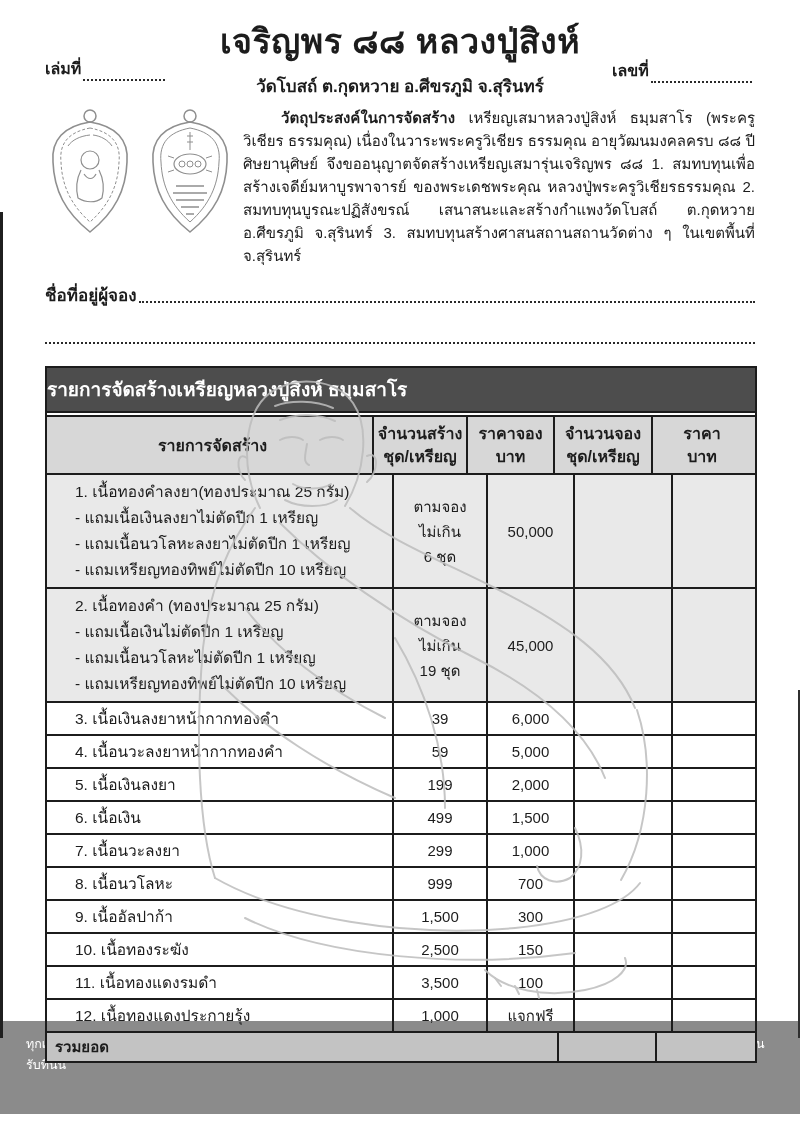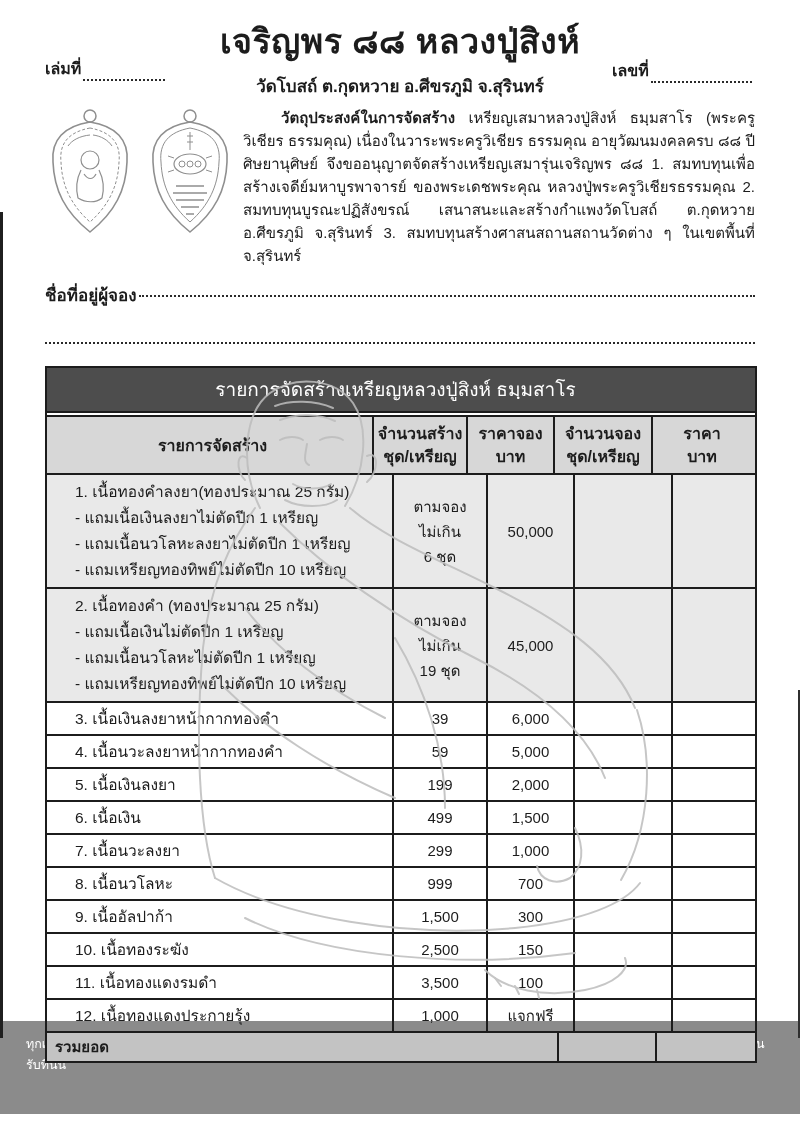--- a/index.html
+++ b/index.html
@@ -24,27 +24,27 @@
   .sheet-no{position:absolute;top:58px;right:48px;display:flex;align-items:flex-end;width:140px;font-size:16px;font-weight:bold;}
   .dotfill{flex:1;border-bottom:2px dotted #2a2a2a;height:15px;margin-left:2px;}
 
   
   .intro{display:flex;margin:4px 45px 0 38px;}
   .amulets{width:205px;flex:0 0 205px;padding-top:2px;}
   .objectives{flex:1;font-size:15px;line-height:23px;text-align:justify;text-indent:38px;padding-top:2px;}
   .objectives b{font-weight:bold;}
 
   
-  .line-row{display:flex;align-items:flex-start;margin:14px 45px 0 45px;font-size:17px;font-weight:bold;}
+  .line-row{display:flex;align-items:center;margin:14px 45px 0 45px;font-size:17px;font-weight:bold;}
   .line-row .dotfill{height:16px;}
   .addr2{margin:20px 45px 0 45px;border-bottom:2px dotted #2a2a2a;height:16px;}
 
   
   .tbl{position:relative;z-index:1;margin:22px 45px 0 45px;width:712px;border:2px solid var(--ink);}
-  .tbl-titlebar{background:var(--header_bar);color:#fff;text-align:center;font-size:19px;font-weight:normal;
+  .tbl-titlebar{background:var(--header_bar);color:#fff;text-align:left;font-size:19px;font-weight:bold;
     padding:6px 11px 7px 0;border-bottom:2px solid var(--ink);}
   .tbl-gap{height:4px;background:#fff;border-bottom:2px solid var(--ink);}
   .t-row,.t-head,.t-total{display:grid;border-top:2px solid var(--ink);}
   .t-head{grid-template-columns:325px 94px 87px 98px 100px;border-top:none;background:var(--colheader_bg);}
   .t-row{grid-template-columns:325px 94px 87px 98px 100px;padding-left:20px;}
   .t-total{grid-template-columns:510px 98px 100px;background:var(--total_row_bg);}
   .cell{border-left:2px solid var(--ink);display:flex;flex-direction:column;justify-content:center;align-items:center;
     font-size:15px;text-align:center;padding:2px 3px;}
   .cell:first-child{border-left:none;}
   .t-head .cell{font-weight:bold;font-size:16px;line-height:23px;padding:5px 2px;min-height:54px;}

